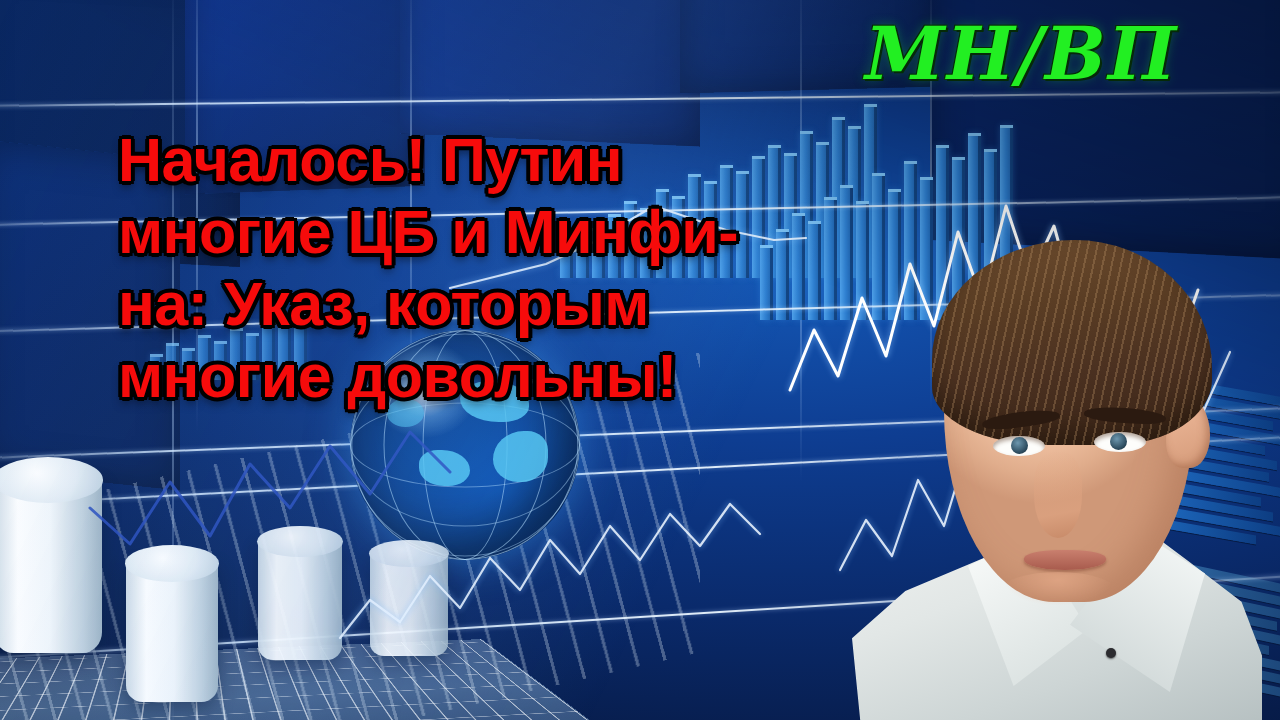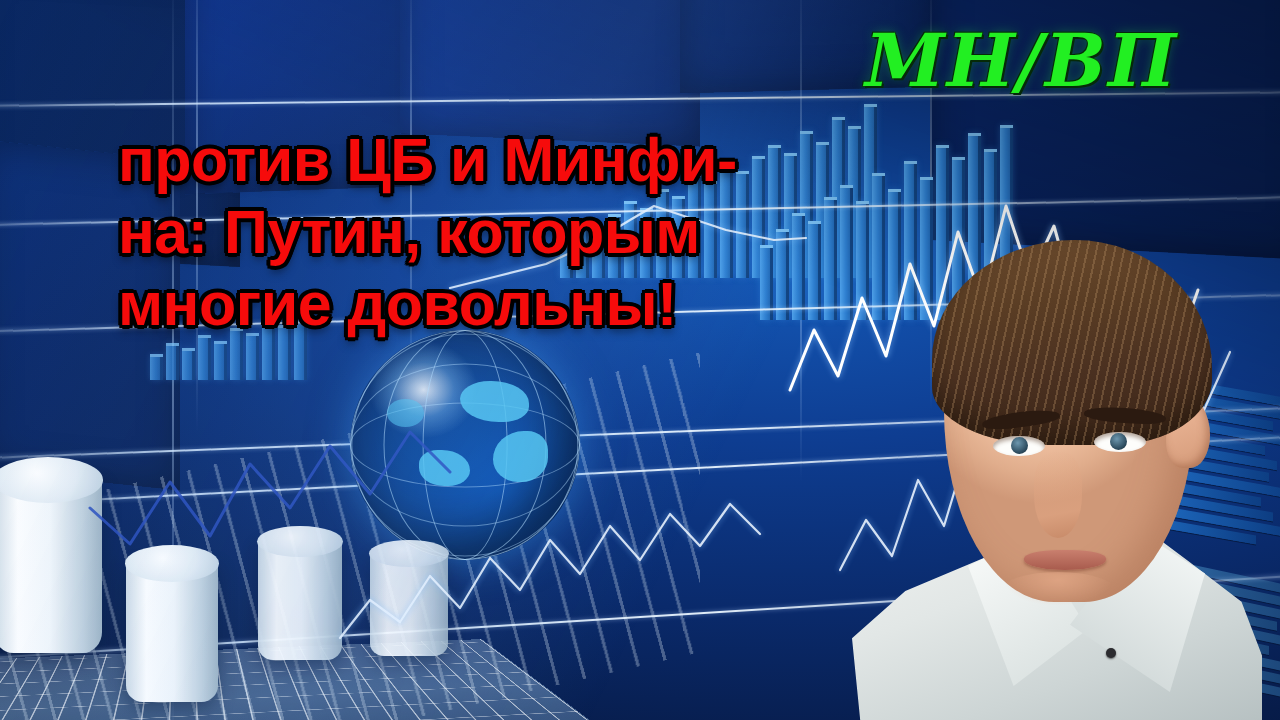--- a/index.html
+++ b/index.html
@@ -149,21 +149,20 @@
     font-weight:bold;
     font-style:italic;
     font-size:72px;
     line-height:1;
     color:#22ef22;
     -webkit-text-stroke:2px #06320a;
     paint-order:stroke fill;
     text-shadow:2px 2px 0 #052a08, -1px -1px 0 #052a08, 0 0 12px rgba(30,230,60,.35);
     letter-spacing:2px;
     white-space:nowrap;
-    margin-top:7px;
   }
 
   
   .portrait{position:absolute;right:2px;bottom:0;width:430px;height:520px;}
   .p-shirt{position:absolute;left:4px;bottom:0;width:410px;height:215px;
     background:linear-gradient(160deg,#f2f4f3 0%,#e2e7e6 38%,#cdd5d5 70%,#b7c1c2 100%);
     clip-path:polygon(2% 100%, 0% 62%, 13% 40%, 33% 24%, 46% 10%, 58% 2%, 70% 9%, 82% 26%, 95% 45%, 100% 70%, 100% 100%);
     box-shadow:0 -6px 20px rgba(5,25,55,.35);}
   .p-collarL{position:absolute;left:120px;bottom:34px;width:120px;height:150px;
     background:linear-gradient(150deg,#fafcfb,#d6dedd);
@@ -389,21 +388,22 @@
     <div class="p-eyeL"></div>
     <div class="p-eyeR"></div>
     <div class="p-irisL"></div>
     <div class="p-irisR"></div>
     <div class="p-nose"></div>
     <div class="p-mouth"></div>
     <div class="p-chin"></div>
   </div>
 
   <div class="headline">
-    <span class="ln">против ЦБ и Минфи-</span>
-    <span class="ln">на: Путин, которым</span>
+    <span class="ln">Началось! Путин</span>
+    <span class="ln">многие ЦБ и Минфи-</span>
+    <span class="ln">на: Указ, которым</span>
     <span class="ln">многие довольны!</span>
   </div>
 
   <div class="logo">МН/ВП</div>
 
 
 </div>
 
 </body></html>

